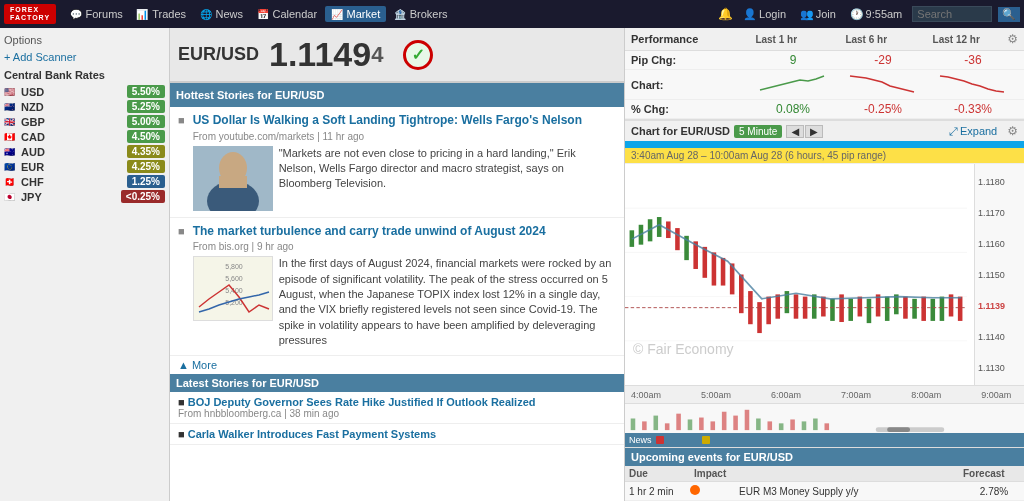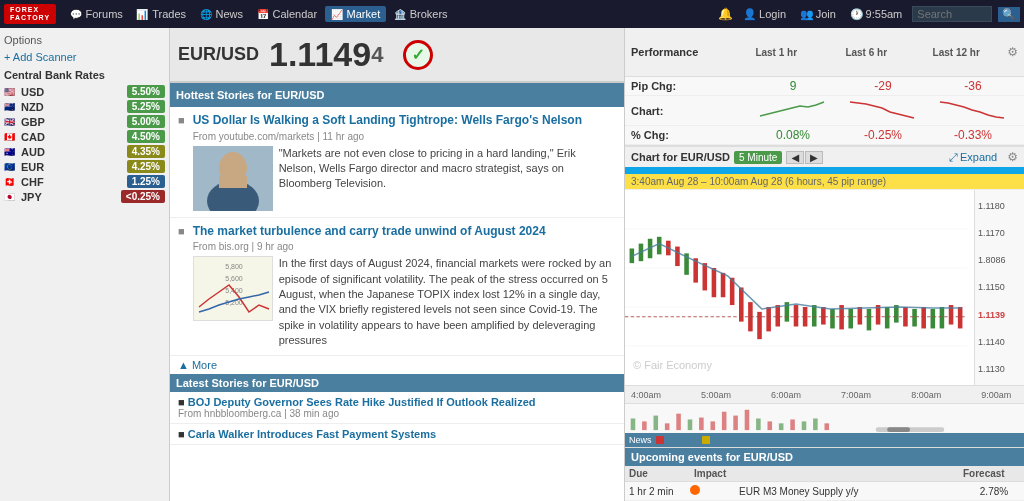--- a/index.html
+++ b/index.html
@@ -59,42 +59,42 @@
     .latest-header { background: #4a7fa0; color: white; font-size: 11px; font-weight: bold; padding: 3px 6px; }
     .latest-item { padding: 4px 8px; font-size: 11px; border-bottom: 1px solid #eee; }
     .latest-item a { color: #1a6fa0; font-weight: bold; cursor: pointer; }
     .latest-item .from { color: #888; font-size: 10px; }
 
     
     .right-panel { width: 400px; background: #f8f8f8; border-left: 1px solid #ccc; display: flex; flex-direction: column; overflow: hidden; }
 
     
     .perf-section { background: #f8f8f8; border-bottom: 1px solid #ddd; }
-    .perf-header { display: flex; align-items: center; background: #f0f0f0; padding: 17px 6px; border-bottom: 1px solid #ddd; }
+    .perf-header { display: flex; align-items: center; background: #f0f0f0; padding: 4px 6px; border-bottom: 1px solid #ddd; }
     .perf-title { font-weight: bold; font-size: 11px; color: #333; }
     .perf-cols { display: flex; flex: 1; justify-content: flex-end; gap: 0; }
     .perf-col-header { width: 90px; text-align: center; font-size: 10px; color: #555; font-weight: bold; }
     .gear-icon { margin-left: 6px; color: #888; cursor: pointer; font-size: 12px; }
     .perf-row { display: flex; align-items: center; padding: 2px 6px; border-bottom: 1px solid #eee; }
     .perf-label { font-size: 11px; color: #333; width: 70px; font-weight: bold; }
     .perf-cell { width: 90px; text-align: center; }
     .perf-pos { color: #338833; }
     .perf-neg { color: #cc3333; }
 
     
     .chart-section { flex: 1; display: flex; flex-direction: column; }
     .chart-header { display: flex; align-items: center; background: #f0f0f0; padding: 3px 6px; border-bottom: 7px solid #0ea5e9; border-top: 1px solid #ddd; gap: 4px; }
     .chart-title { font-weight: bold; font-size: 11px; color: #333; }
     .chart-timeframe { background: #4a9a4a; color: white; font-size: 10px; padding: 1px 5px; border-radius: 2px; }
     .chart-nav { display: flex; gap: 1px; }
     .chart-nav-btn { background: #ddd; border: 1px solid #bbb; font-size: 10px; padding: 0 4px; cursor: pointer; color: #333; }
     .expand-btn { margin-left: auto; color: #1a6fa0; font-size: 11px; cursor: pointer; display: flex; align-items: center; gap: 2px; }
     .chart-subtitle { font-size: 10px; color: #666; padding: 2px 6px; background: #fde047; border-bottom: 1px solid #eee; }
     .chart-area { flex: 1; background: white; position: relative; overflow: hidden; }
-    .chart-watermark { position: absolute; bottom: 14px; left: 8px; font-size: 11px; color: #ccc; }
+    .chart-watermark { position: absolute; bottom: 28px; left: 8px; font-size: 14px; color: #ccc; }
     .chart-time-axis { height: 18px; background: #f0f0f0; border-top: 1px solid #ddd; display: flex; align-items: center; padding: 0 6px; gap: 40px; font-size: 9px; color: #666; }
     .volume-area { height: 30px; background: #f8f8f8; border-top: 1px solid #ddd; position: relative; }
     .news-bar { height: 14px; background: #4a7fa0; display: flex; align-items: center; padding: 0 4px; gap: 4px; font-size: 9px; color: white; }
     .news-dot-red { width: 8px; height: 8px; background: #cc3333; border-radius: 1px; }
     .news-dot-yellow { width: 8px; height: 8px; background: #ccaa00; border-radius: 1px; }
 
     
     .events-section { border-top: 1px solid #ddd; }
     .events-header { background: #4a7fa0; color: white; font-size: 11px; font-weight: bold; padding: 3px 6px; }
     .events-cols { display: flex; background: #e8e8e8; font-size: 10px; font-weight: bold; color: #555; border-bottom: 1px solid #ddd; }
@@ -435,21 +435,21 @@
           <rect x="292" y="120" width="4" height="22" fill="#cc3333"></rect>
 
           <polyline points="6,68 30,55 60,72 90,88 120,122 150,117 180,122 210,121 240,120 270,121 295,121" fill="none" stroke="#4a7fa0" stroke-width="1.5" opacity="0.8"></polyline>
 
           <line x1="0" y1="130" x2="300" y2="130" stroke="#aa4444" stroke-width="0.8" stroke-dasharray="3,2"></line>
         </svg>
 
         <div style="position:absolute; right:0; top:0; width:50px; height:100%; background:#f8f8f8; border-left:1px solid #ddd; display:flex; flex-direction:column; justify-content:space-around; padding:2px 3px;">
           <span style="font-size:9px; color:#555;">1.1180</span>
           <span style="font-size:9px; color:#555;">1.1170</span>
-          <span style="font-size:9px; color:#555;">1.8086</span>
+          <span style="font-size:9px; color:#555;">1.1160</span>
           <span style="font-size:9px; color:#555;">1.1150</span>
           <span style="font-size:9px; color:#cc4444; font-weight:bold;">1.1139</span>
           <span style="font-size:9px; color:#555;">1.1140</span>
           <span style="font-size:9px; color:#555;">1.1130</span>
         </div>
         <div class="chart-watermark">© Fair Economy</div>
       </div>
 
       <div class="chart-time-axis">
         <span>4:00am</span>

